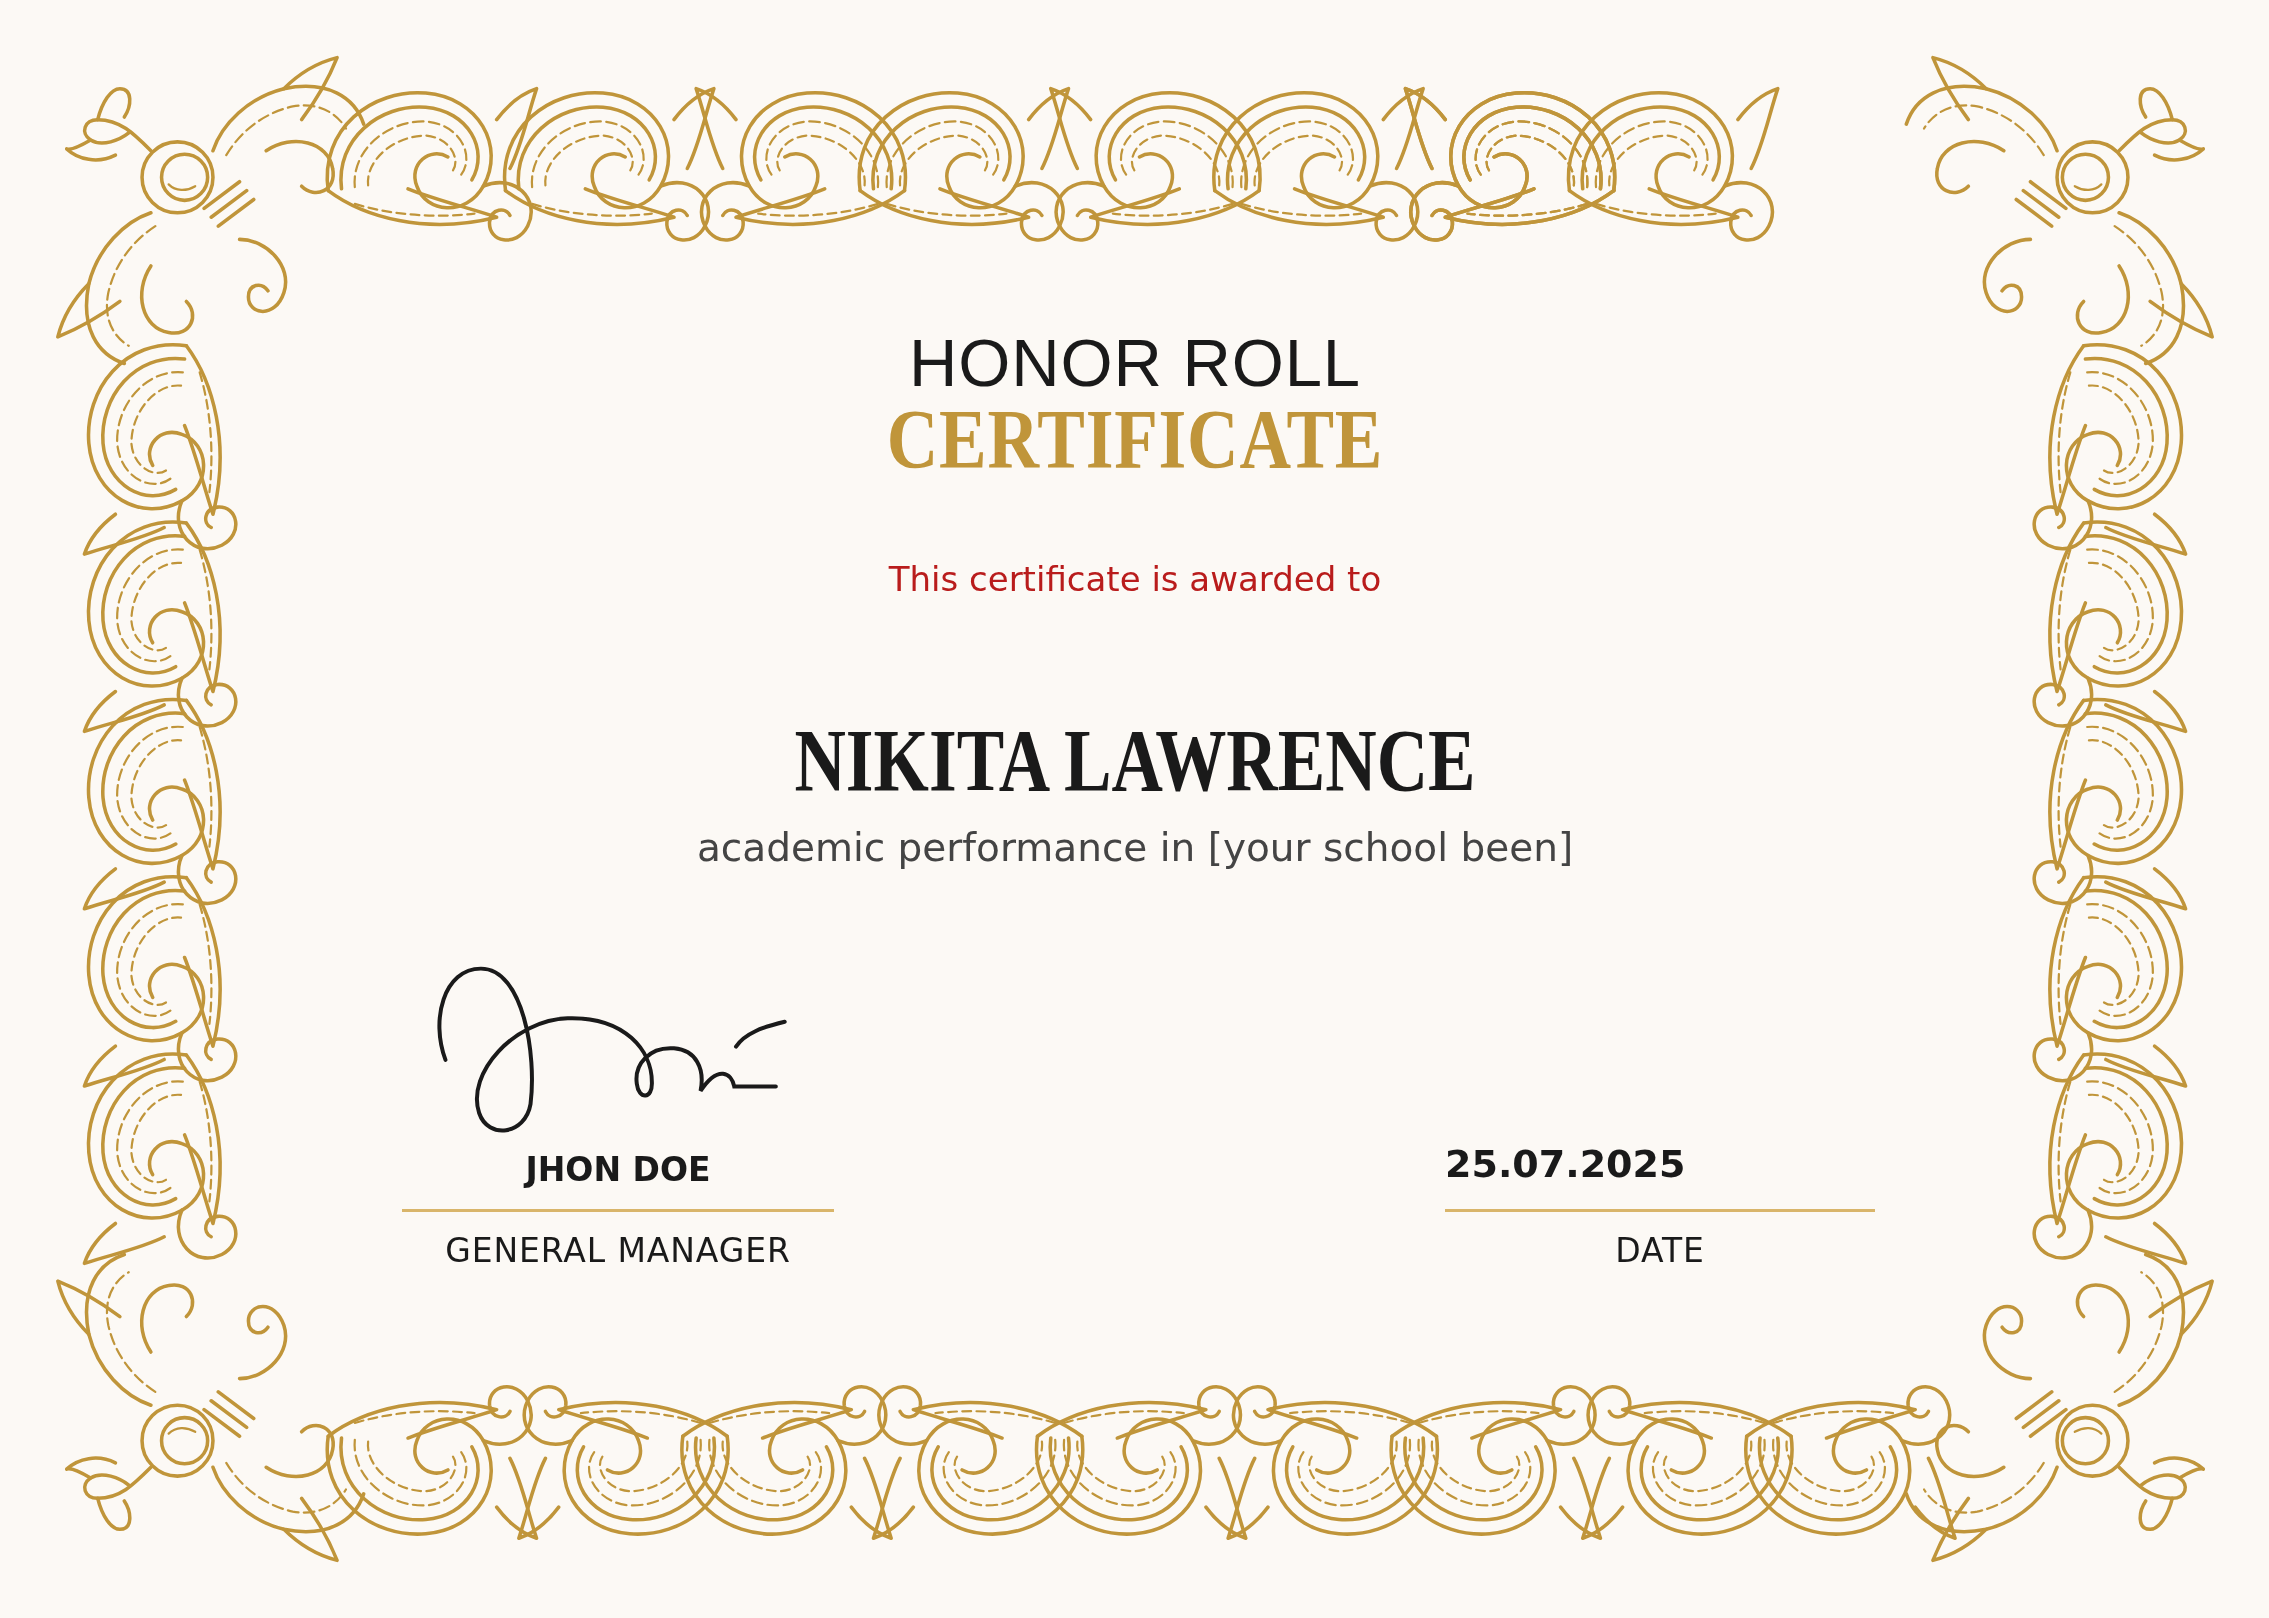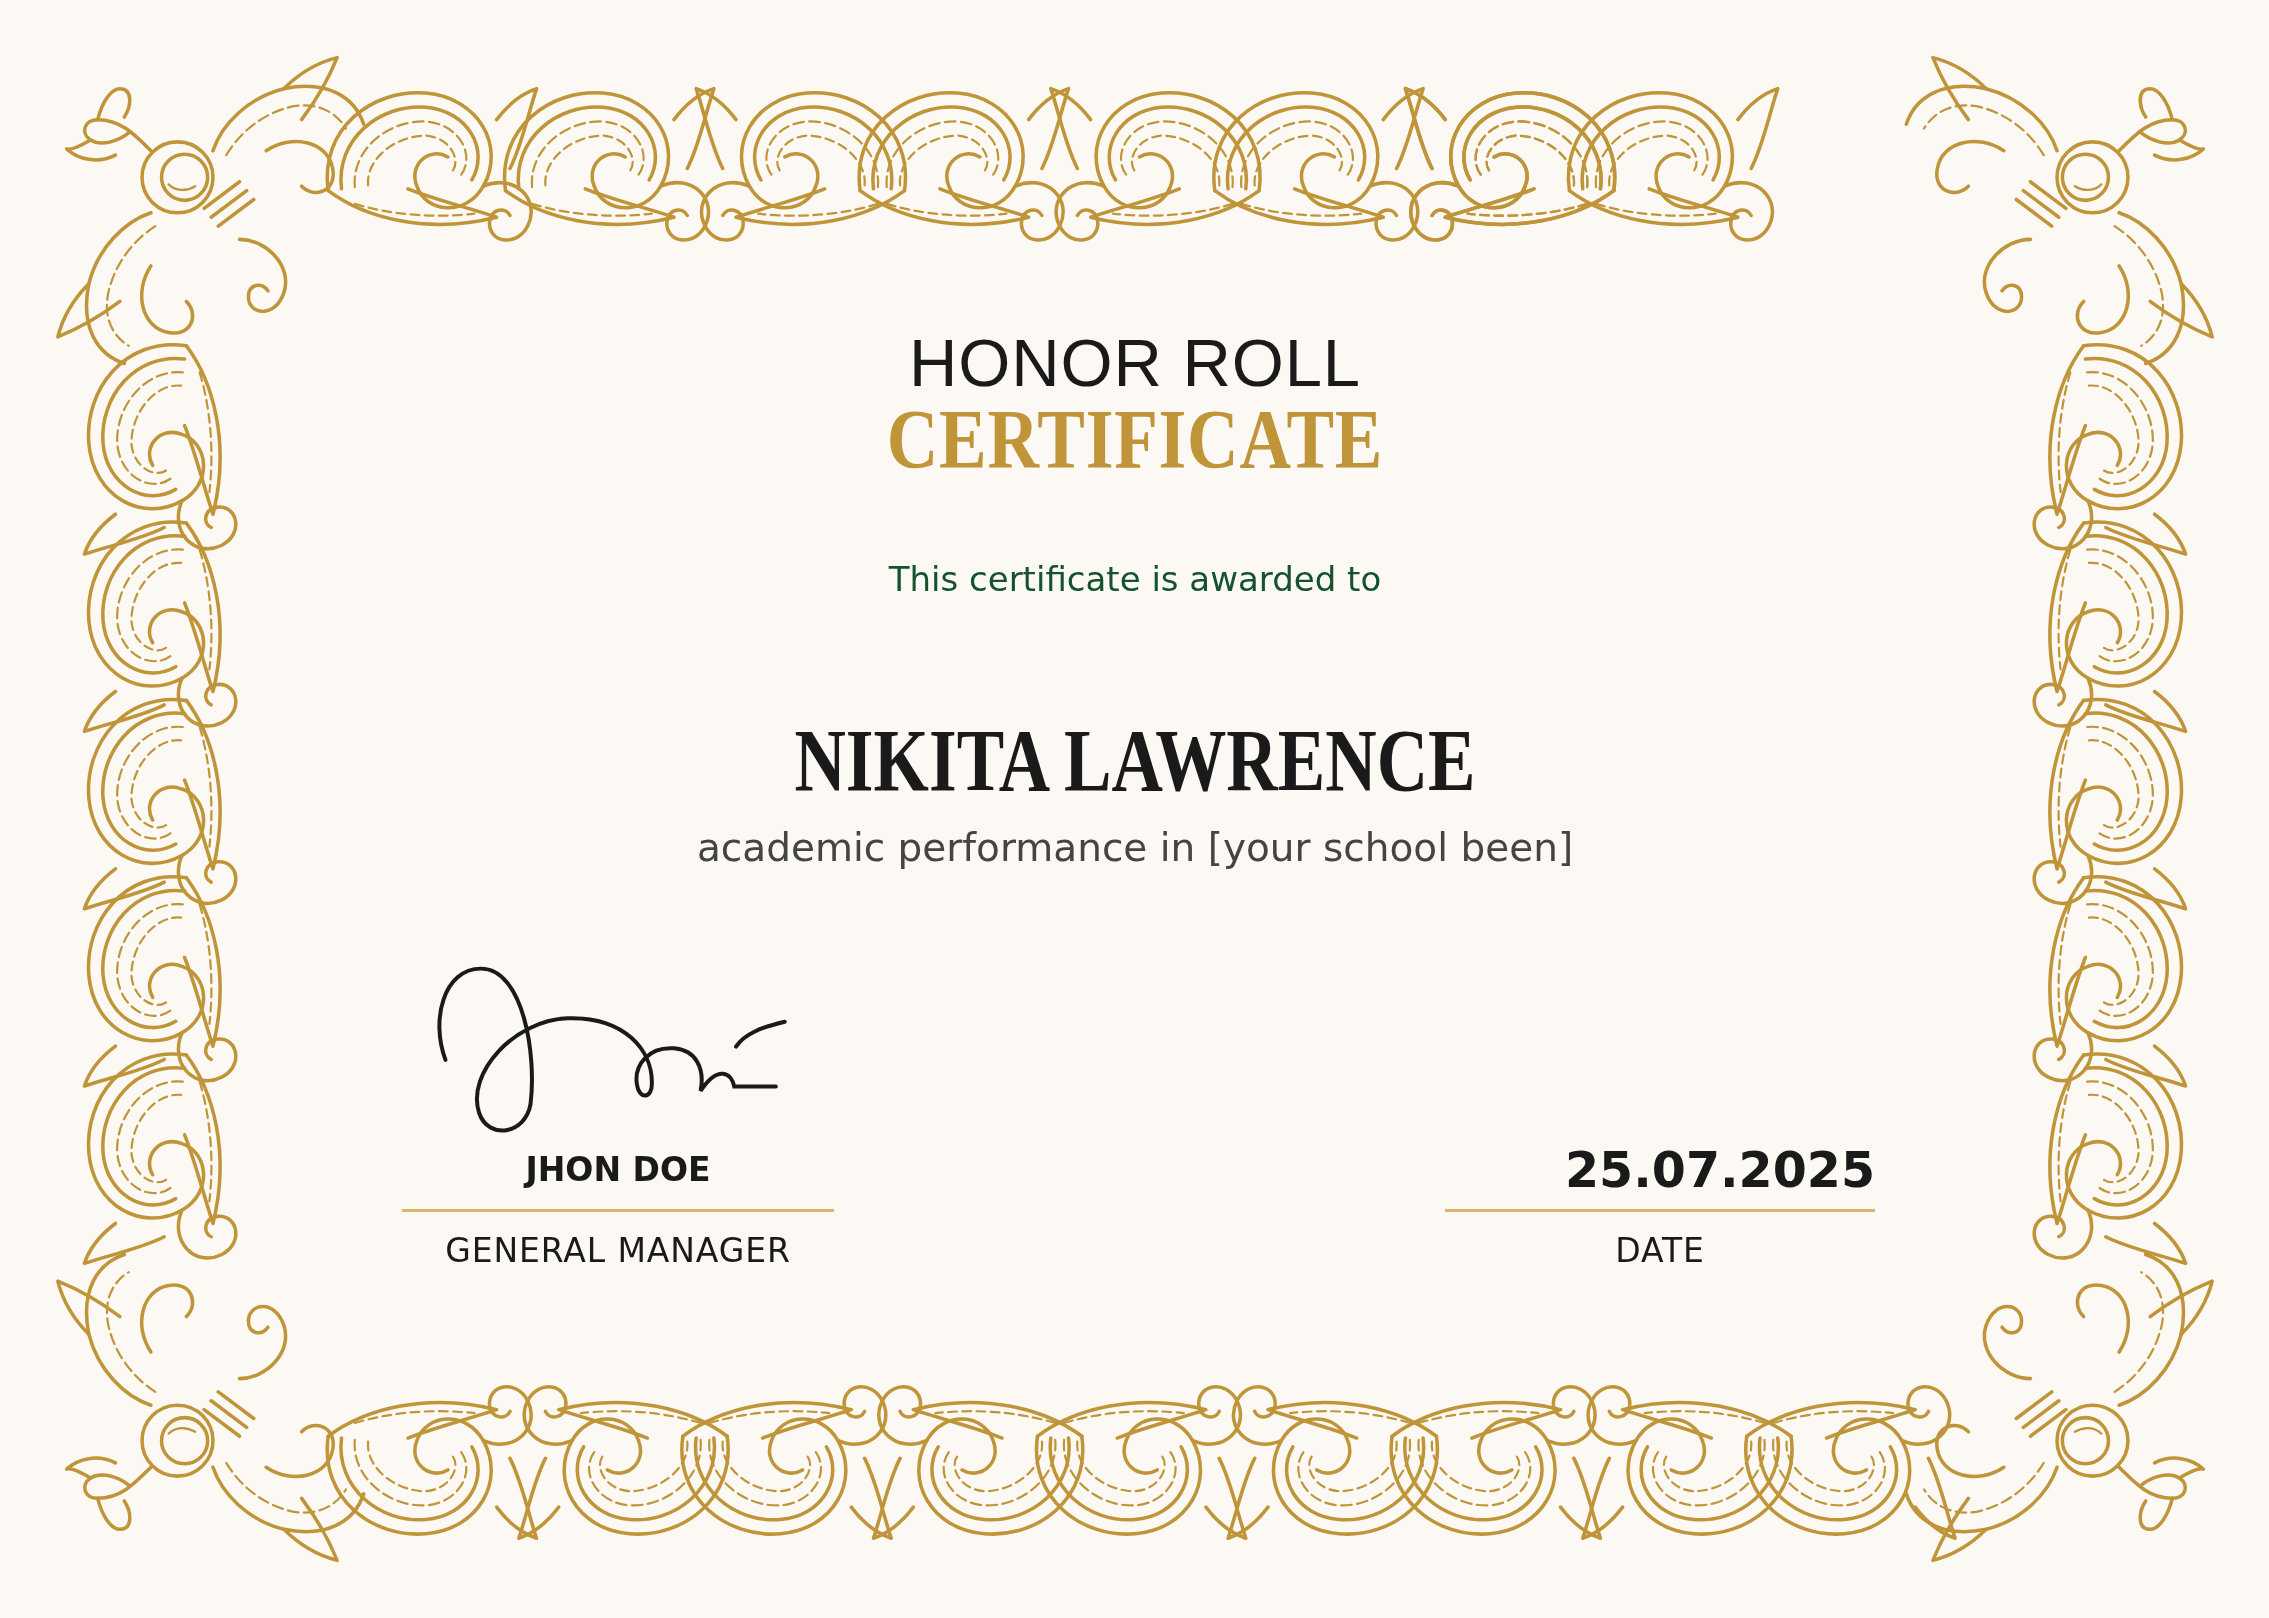--- a/index.html
+++ b/index.html
@@ -14,41 +14,41 @@
   .subtitle {
     top:324px; font-size:67px; color:#1a1a1a; letter-spacing:0.9px;
     font-family:"Liberation Sans", "DejaVu Sans", sans-serif;
   }
   .title {
     top:390px; font-size:85px; color:#c0953a; font-weight:bold;
     font-family:"Liberation Serif", "DejaVu Serif", serif;
     transform:scaleX(0.84); letter-spacing:0.9px;
   }
   .awarded {
-    top:559px; font-size:34px; color:#14532d;
+    top:559px; font-size:34px; color:#b91c1c;
     font-family:"DejaVu Sans", "Liberation Sans", sans-serif;
   }
   .recipient {
     top:709px; font-size:89px; color:#1a1a1a; font-weight:bold;
     font-family:"Liberation Serif", "DejaVu Serif", serif;
     transform:scaleX(0.80); letter-spacing:0px;
   }
   .desc {
     top:823px; font-size:39px; line-height:49px; color:#444;
     font-family:"DejaVu Sans", "Liberation Sans", sans-serif;
   }
   .desc .line { display:block; }
   .signer-name {
     position:absolute; left:0; width:100%; top:1150px; text-align:center;
     font-size:33px; font-weight:bold; color:#1a1a1a;
     font-family:"DejaVu Sans", "Liberation Sans", sans-serif;
   }
   .date-value {
-    position:absolute; left:0; width:100%; top:1142px; text-align:right;
-    font-size:49px; font-weight:bold; color:#1a1a1a;
+    position:absolute; left:0; width:100%; top:1142px; text-align:left;
+    font-size:38px; font-weight:bold; color:#1a1a1a;
     font-family:"DejaVu Sans", "Liberation Sans", sans-serif;
   }
   .rule {
     position:absolute; height:2.7px; background:#d9b56a;
   }
   .role-label {
     position:absolute; text-align:center; top:1231px;
     font-size:33px; color:#1a1a1a; letter-spacing:0.9px;
     font-family:"DejaVu Sans", "Liberation Sans", sans-serif;
   }

